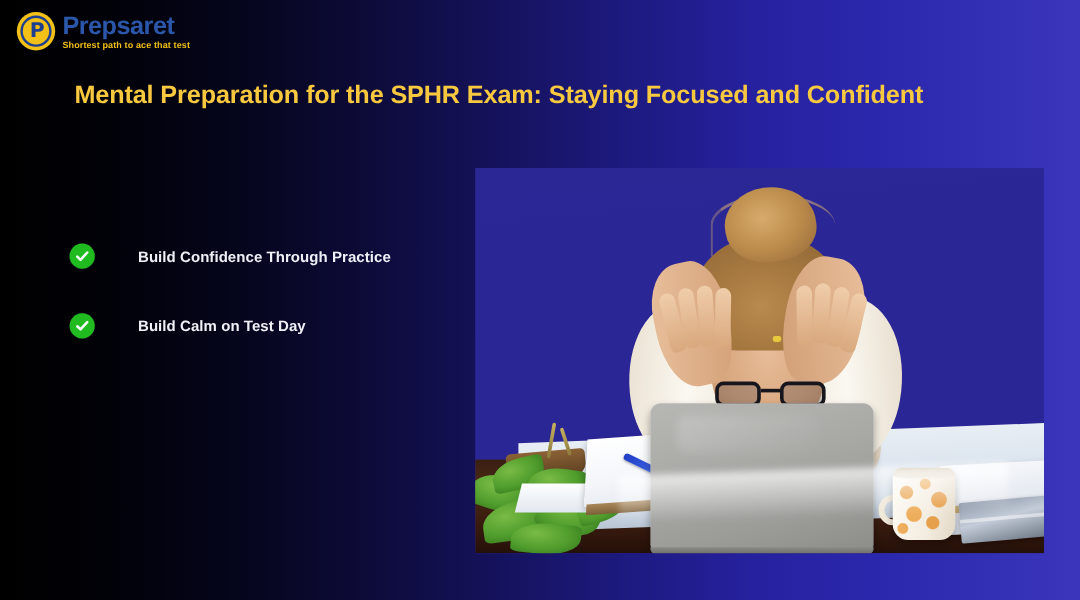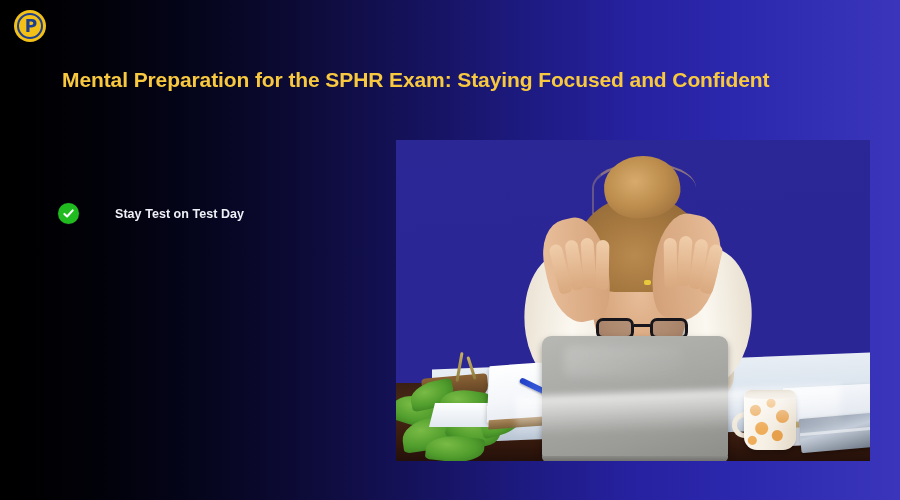--- a/index.html
+++ b/index.html
@@ -351,34 +351,46 @@
 </head>
 <body>
 
 <div id="slide">
 
   <div id="logo">
     <div class="logo-mark">
       <span class="ring"></span>
       <span class="pglyph">P</span>
     </div>
+    <div class="logo-words">
+      <span class="logo-name">Prepsaret</span>
+      <span class="logo-tag">Shortest path to ace that test</span>
+    </div>
   </div>
 
   <div id="headline">Mental Preparation for the SPHR Exam: Staying Focused and Confident</div>
 
   <div id="bullets">
-
 
     <div class="bullet">
       <span class="tick">
         <svg width="13" height="13" viewBox="0 0 13 13" aria-hidden="true">
           <path d="M2.4 6.9 L5.1 9.5 L10.7 3.4" fill="none" stroke="#ffffff" stroke-width="2.1" stroke-linecap="round" stroke-linejoin="round"></path>
         </svg>
       </span>
-      <span class="bullet-label">Stay Test on Test Day</span>
+      <span class="bullet-label">Build Confidence Through Practice</span>
+    </div>
+
+    <div class="bullet">
+      <span class="tick">
+        <svg width="13" height="13" viewBox="0 0 13 13" aria-hidden="true">
+          <path d="M2.4 6.9 L5.1 9.5 L10.7 3.4" fill="none" stroke="#ffffff" stroke-width="2.1" stroke-linecap="round" stroke-linejoin="round"></path>
+        </svg>
+      </span>
+      <span class="bullet-label">Build Calm on Test Day</span>
     </div>
 
   </div>
 
   <div id="photo" title="Stressed woman in white cardigan and glasses holding her head while sitting at a desk with an open laptop, notebook with blue pen, potted plant, floral mug and magazines">
     <div class="scene">
 
       <div class="desk-wood"></div>
       <div class="desk-top"></div>
 

